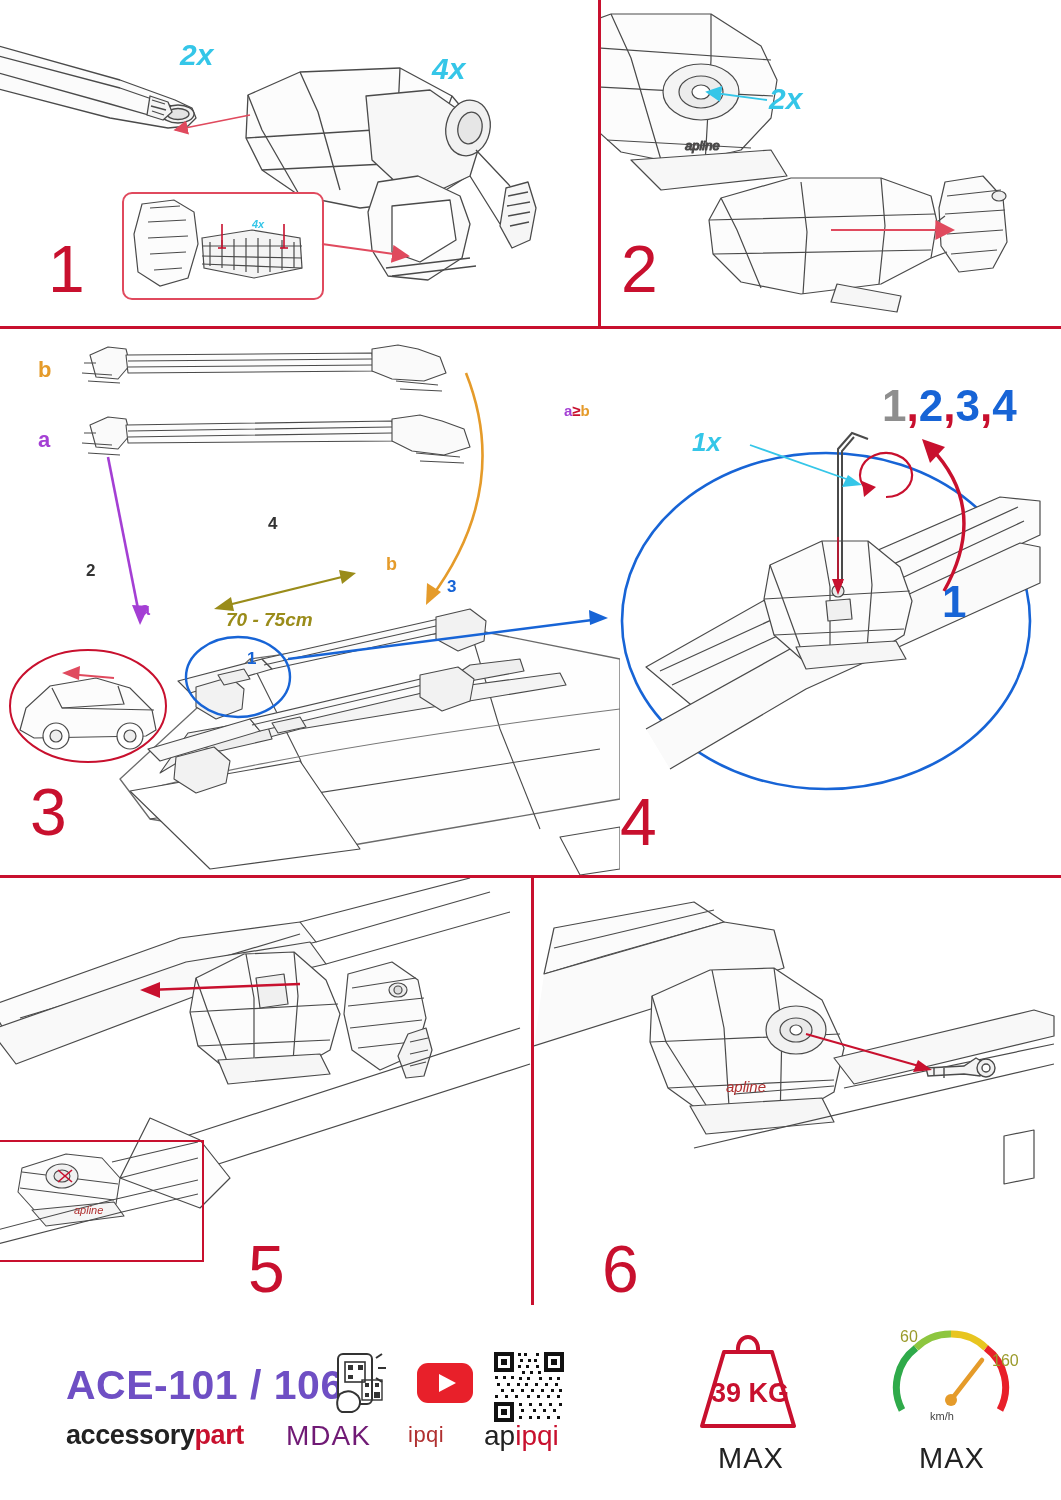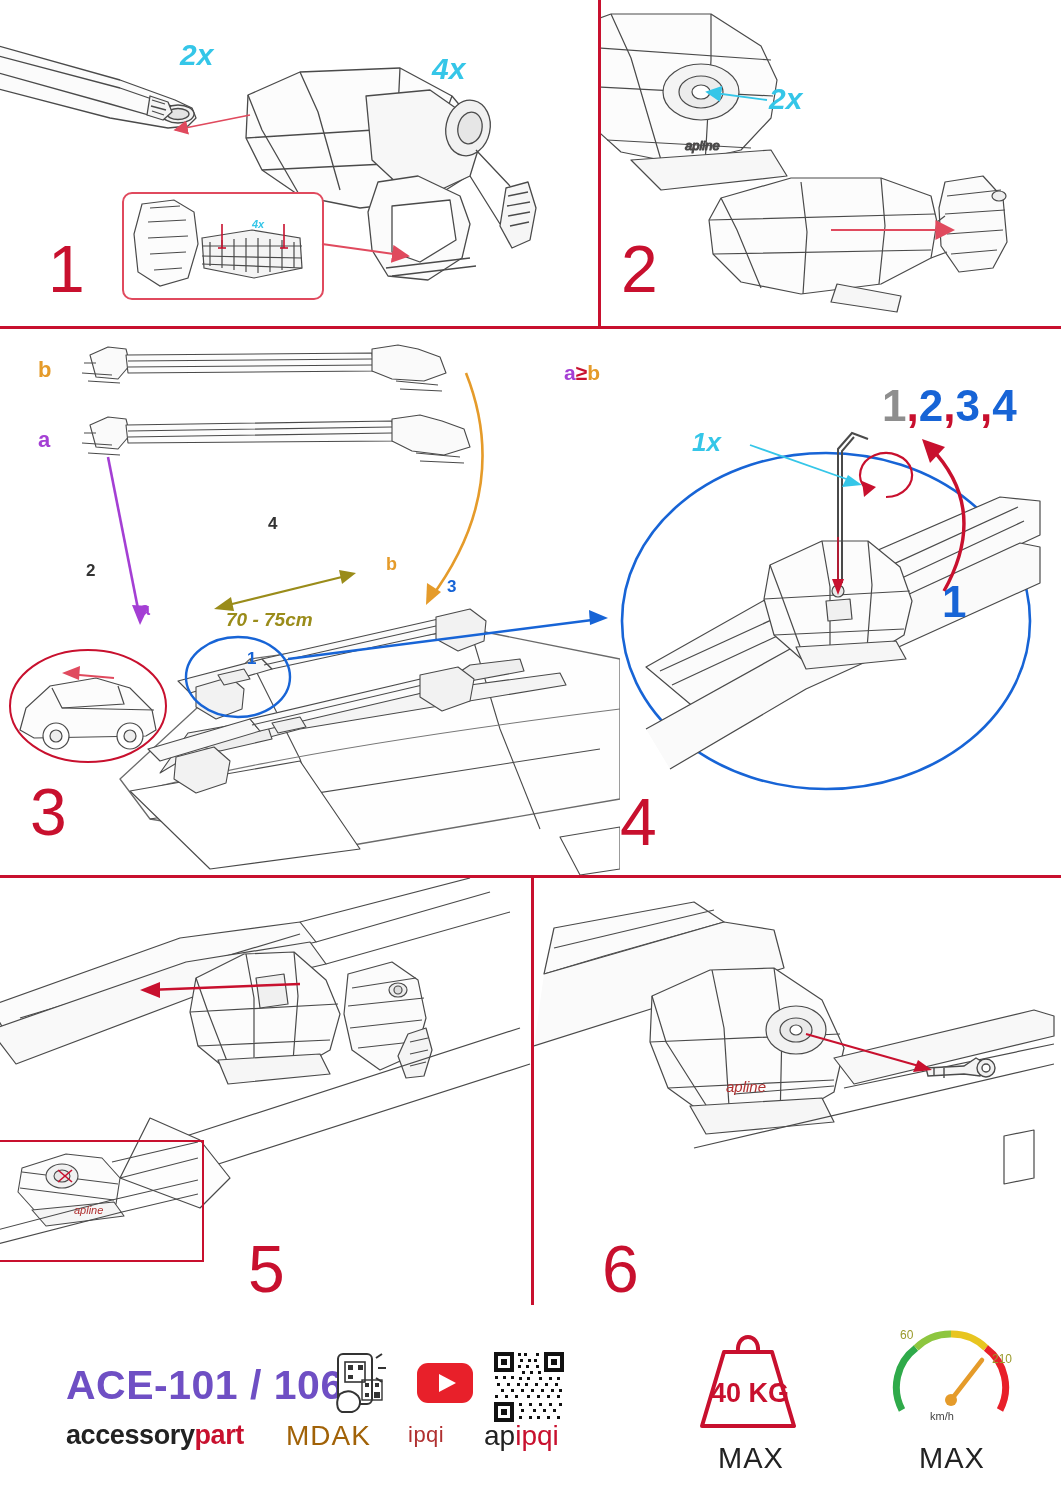--- a/index.html
+++ b/index.html
@@ -66,22 +66,23 @@
   }
   .smallnum {
     position: absolute;
     color: #1764d6;
     font-size: 17px;
     font-weight: 700;
   }
   .smallnum.dark { color: #333; }
   .ab-rel {
     position: absolute;
-    font-size: 21px;
-    font-weight: 700;
+    font-size: 15px;
+    font-weight: 700;
+    margin-top: 41px;
   }
   .seq {
     position: absolute;
     font-size: 44px;
     font-weight: 700;
     letter-spacing: 0px;
   }
   .bigone {
     position: absolute;
     color: #1764d6;
@@ -97,21 +98,21 @@
   }
   .brand-accessorypart {
     position: absolute;
     font-size: 27px;
     font-weight: 700;
     letter-spacing: -0.4px;
   }
   .brand-mdak {
     position: absolute;
     font-size: 28px;
-    color: #a16207;
+    color: #701a75;
     letter-spacing: 1px;
   }
   .brand-ipqi {
     position: absolute;
     font-size: 22px;
     color: #b03030;
     letter-spacing: 0.5px;
   }
   .brand-apline {
     position: absolute;
@@ -130,21 +131,21 @@
     font-weight: 700;
     color: #c8102e;
   }
   .kmh {
     position: absolute;
     font-size: 11px;
     color: #444;
   }
   .gauge-num {
     position: absolute;
-    font-size: 12px;
+    font-size: 16px;
     color: #9a9a2a;
     text-align: center;
   }
   svg { display: block; }
   .inset-box {
     position: absolute;
     border: 2px solid #e04a5e;
     border-radius: 10px;
     background: #fff;
   }
@@ -597,30 +598,30 @@
           <rect x="65" y="66" width="3" height="3"></rect>
       </g>
     </svg>
 
     <div class="brand-apline" style="left:484px;top:110px;"><span style="color:#222;">ap</span><span style="color:#c8102e;">ipqi</span></div>
 
     <svg class="panel" style="left:690px;top:12px;" width="116" height="112" viewBox="0 0 116 112">
       <path d="M34,30 L82,30 L104,104 L12,104 Z" fill="none" stroke="#c8102e" stroke-width="4" stroke-linejoin="round"></path>
       <path d="M48,30 C46,10 70,10 68,30" fill="none" stroke="#c8102e" stroke-width="4"></path>
     </svg>
-    <div class="kg" style="left:710px;top:68px;width:80px;text-align:center;">40 KG</div>
+    <div class="kg" style="left:710px;top:68px;width:80px;text-align:center;">39 KG</div>
     <div class="maxtxt" style="left:712px;top:132px;width:78px;text-align:center;">MAX</div>
 
     <svg class="panel" style="left:890px;top:10px;" width="122" height="112" viewBox="0 0 122 112">
       <path d="M12,90 A 49 49 0 0 1 26,28" fill="none" stroke="#2faa4a" stroke-width="7"></path>
       <path d="M26,28 A 49 49 0 0 1 61,14" fill="none" stroke="#8dc63f" stroke-width="7"></path>
       <path d="M61,14 A 49 49 0 0 1 96,28" fill="none" stroke="#e8c520" stroke-width="7"></path>
       <path d="M96,28 A 49 49 0 0 1 110,90" fill="none" stroke="#e8202a" stroke-width="7"></path>
       <path d="M61,80 L92,40" stroke="#e59b2a" stroke-width="4.5" stroke-linecap="round"></path>
       <circle cx="61" cy="80" r="6" fill="#e59b2a"></circle>
     </svg>
     <div class="gauge-num" style="left:900px;top:18px;">60</div>
-    <div class="gauge-num" style="left:992px;top:42px;">210</div>
+    <div class="gauge-num" style="left:992px;top:42px;">160</div>
     <div class="kmh" style="left:930px;top:100px;">km/h</div>
     <div class="maxtxt" style="left:912px;top:132px;width:80px;text-align:center;">MAX</div>
   </div>
 
 </div>
 
 </body></html>

